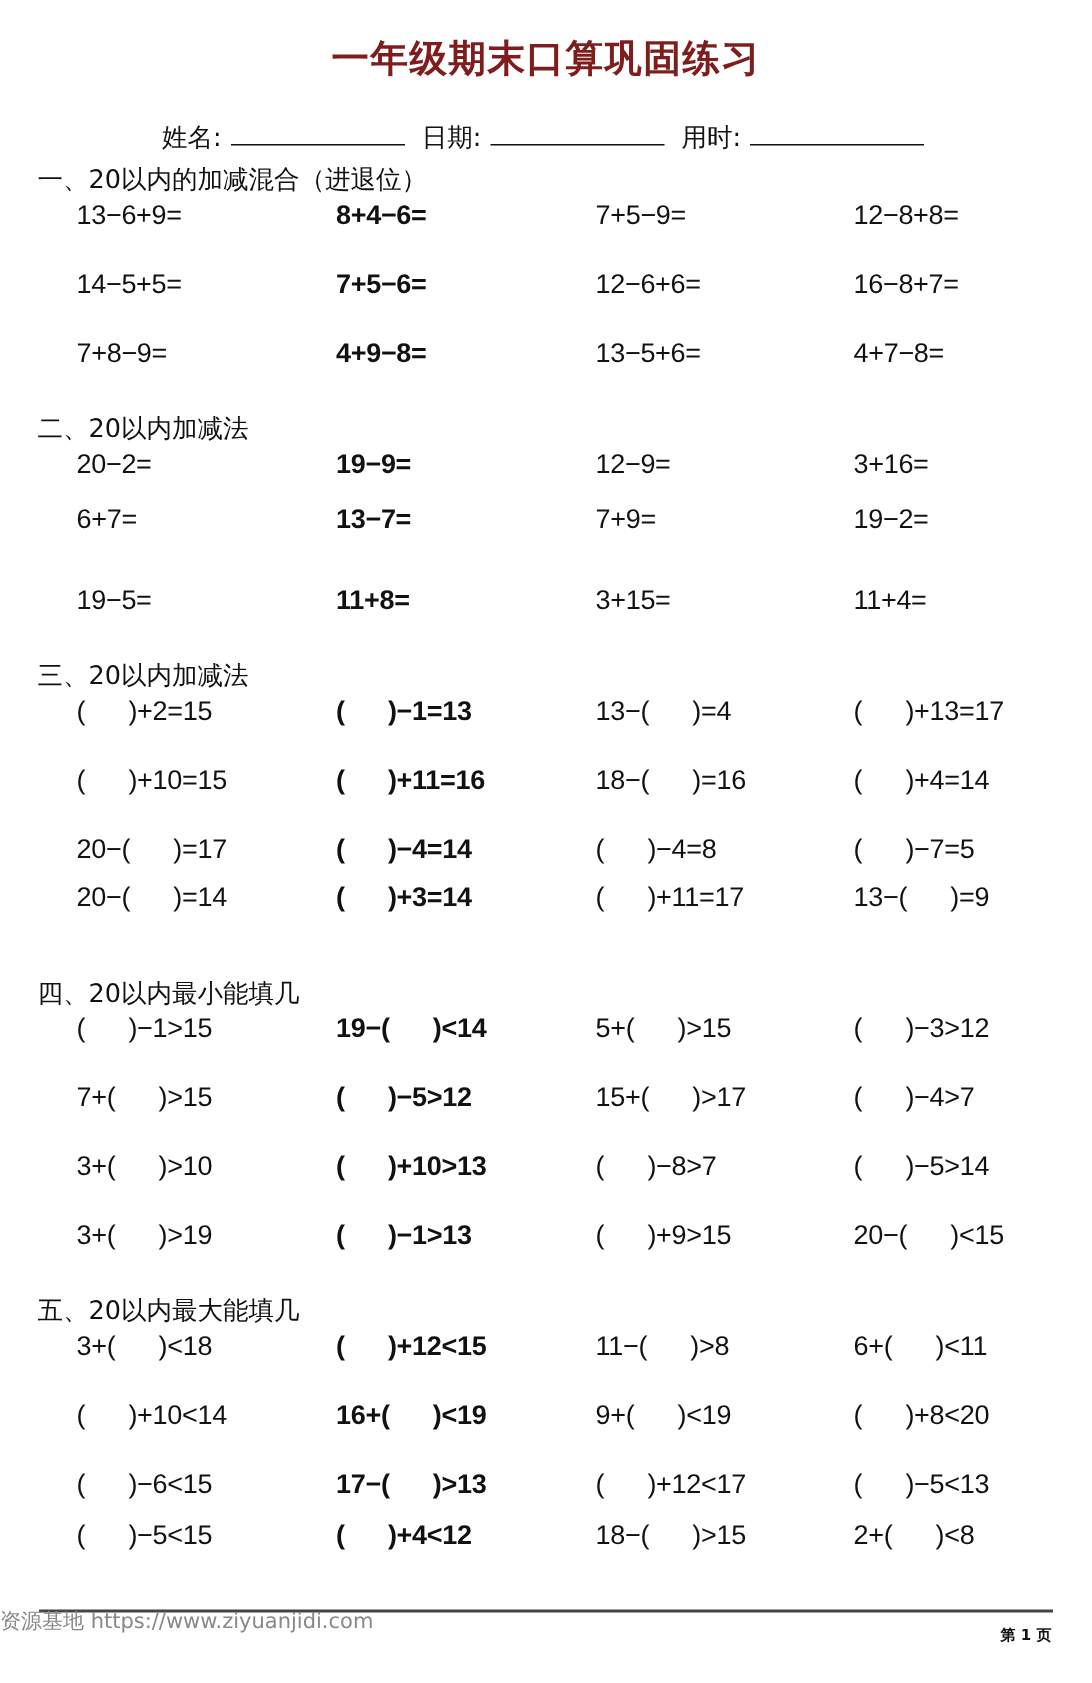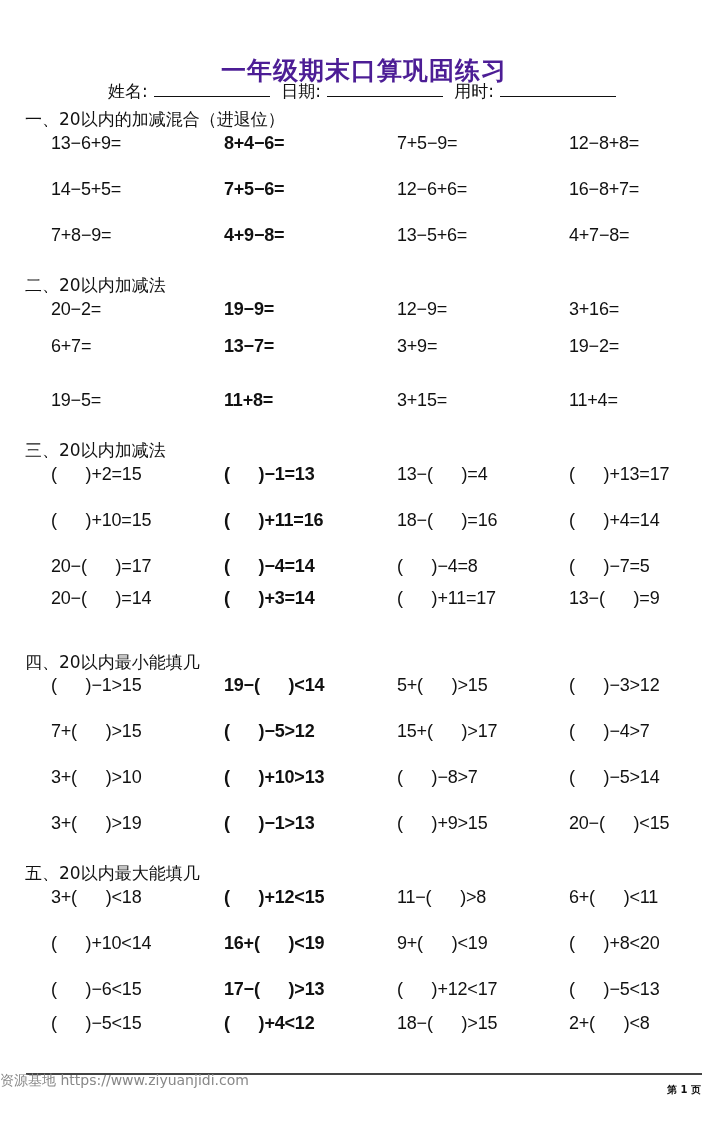--- a/index.html
+++ b/index.html
@@ -2,23 +2,22 @@
 <html><head>
 <meta charset="utf-8">
 <style>
   html, body { margin: 0; padding: 0; background: #ffffff; }
   body {
     width: 728px; height: 1122px; position: relative; overflow: hidden;
     font-family: "Liberation Sans", "DejaVu Sans", sans-serif; color: #111111;
   }
   .title {
     position: absolute; top: 22px; left: 0; width: 728px; text-align: center;
-    font-size: 25px; font-weight: bold; letter-spacing: 1px; color: #4c1d95;
+    font-size: 25px; font-weight: bold; letter-spacing: 1px; color: #7f1d1d;
     font-family: Liberation Serif, serif;
-    margin-top: 32px;
   }
   .info {
     position: absolute; top: 80px; left: 108px; font-size: 17px;
     font-family: "DejaVu Sans", sans-serif; white-space: nowrap;
   }
   .info .lbl { display: inline-block; }
   .info .blank {
     display: inline-block; width: 116px; border-bottom: 1.5px solid #111;
     height: 16px; margin: 0 6px 0 6px; vertical-align: baseline;
   }
@@ -78,21 +77,21 @@
 <div class="section-title" style="top:274px">二、20以内加减法</div>
 <div class="row" style="top:299px">
   <span class="cell c0">20−2=</span>
   <span class="cell c1">19−9=</span>
   <span class="cell c2">12−9=</span>
   <span class="cell c3">3+16=</span>
 </div>
 <div class="row" style="top:336px">
   <span class="cell c0">6+7=</span>
   <span class="cell c1">13−7=</span>
-  <span class="cell c2">3+9=</span>
+  <span class="cell c2">7+9=</span>
   <span class="cell c3">19−2=</span>
 </div>
 <div class="row" style="top:390px">
   <span class="cell c0">19−5=</span>
   <span class="cell c1">11+8=</span>
   <span class="cell c2">3+15=</span>
   <span class="cell c3">11+4=</span>
 </div>
 
 <div class="section-title" style="top:439px">三、20以内加减法</div>

